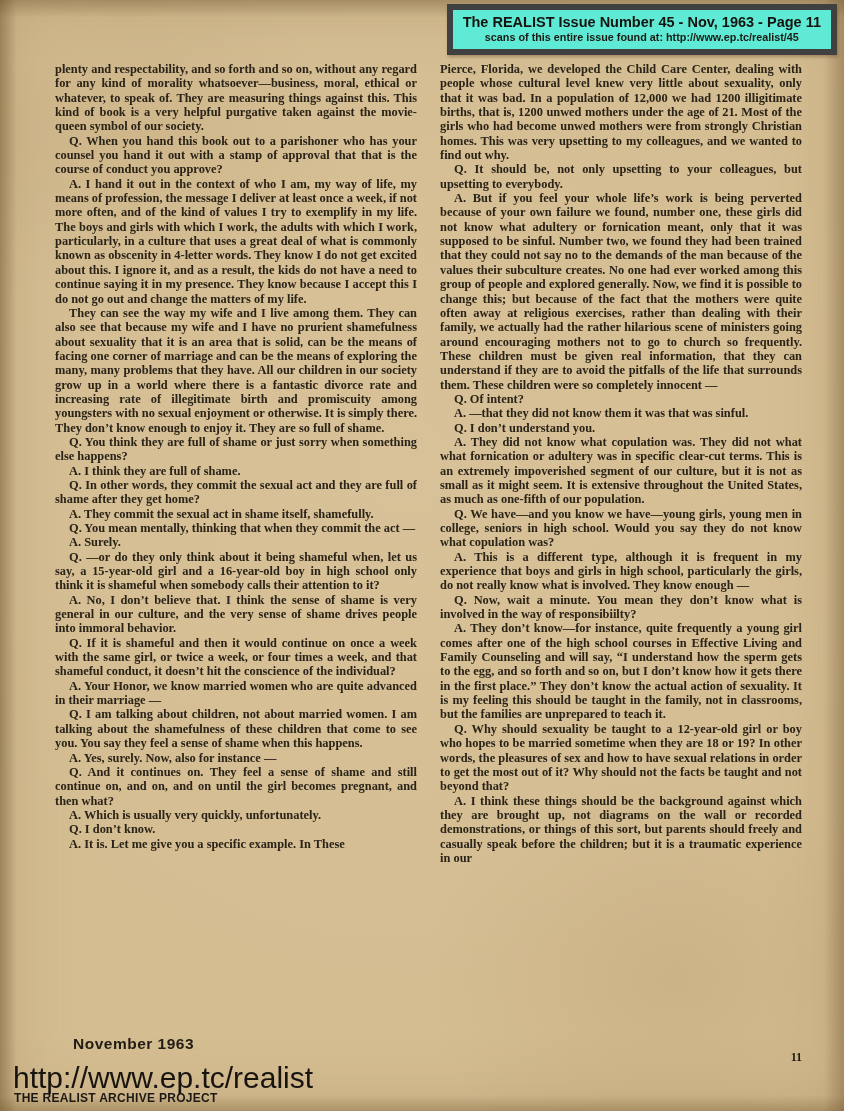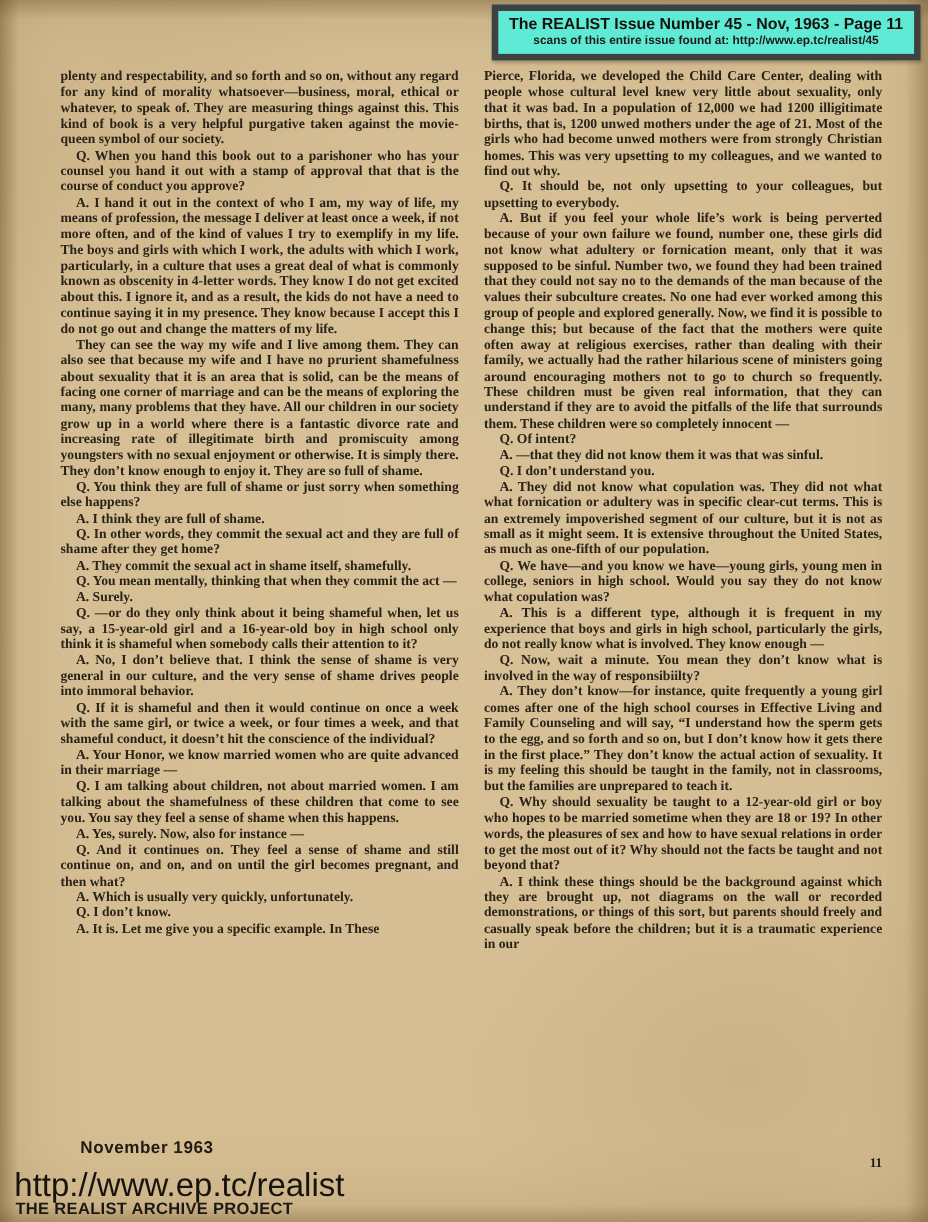--- a/index.html
+++ b/index.html
@@ -58,21 +58,21 @@
     font-size:12px;color:#201b13;margin-top:17px;
   }
   .overlay-url{
     position:absolute;left:13px;top:1066px;
     font-family:"Liberation Sans", sans-serif;
     font-size:30px;line-height:24px;color:#17140f;
   }
   .overlay-title{
     position:absolute;left:14px;top:1091px;
     font-family:"Liberation Sans", sans-serif;font-weight:bold;
-    font-size:15px;letter-spacing:0.3px;color:#1c1914;
+    font-size:12px;letter-spacing:0.3px;color:#1c1914;
   }
 </style>
 </head>
 <body>
 
 <div class="scan">
   <div class="paper"></div>
 
   <div class="header-box">
     <div class="hb1">The REALIST Issue Number 45 - Nov, 1963 - Page 11</div>

